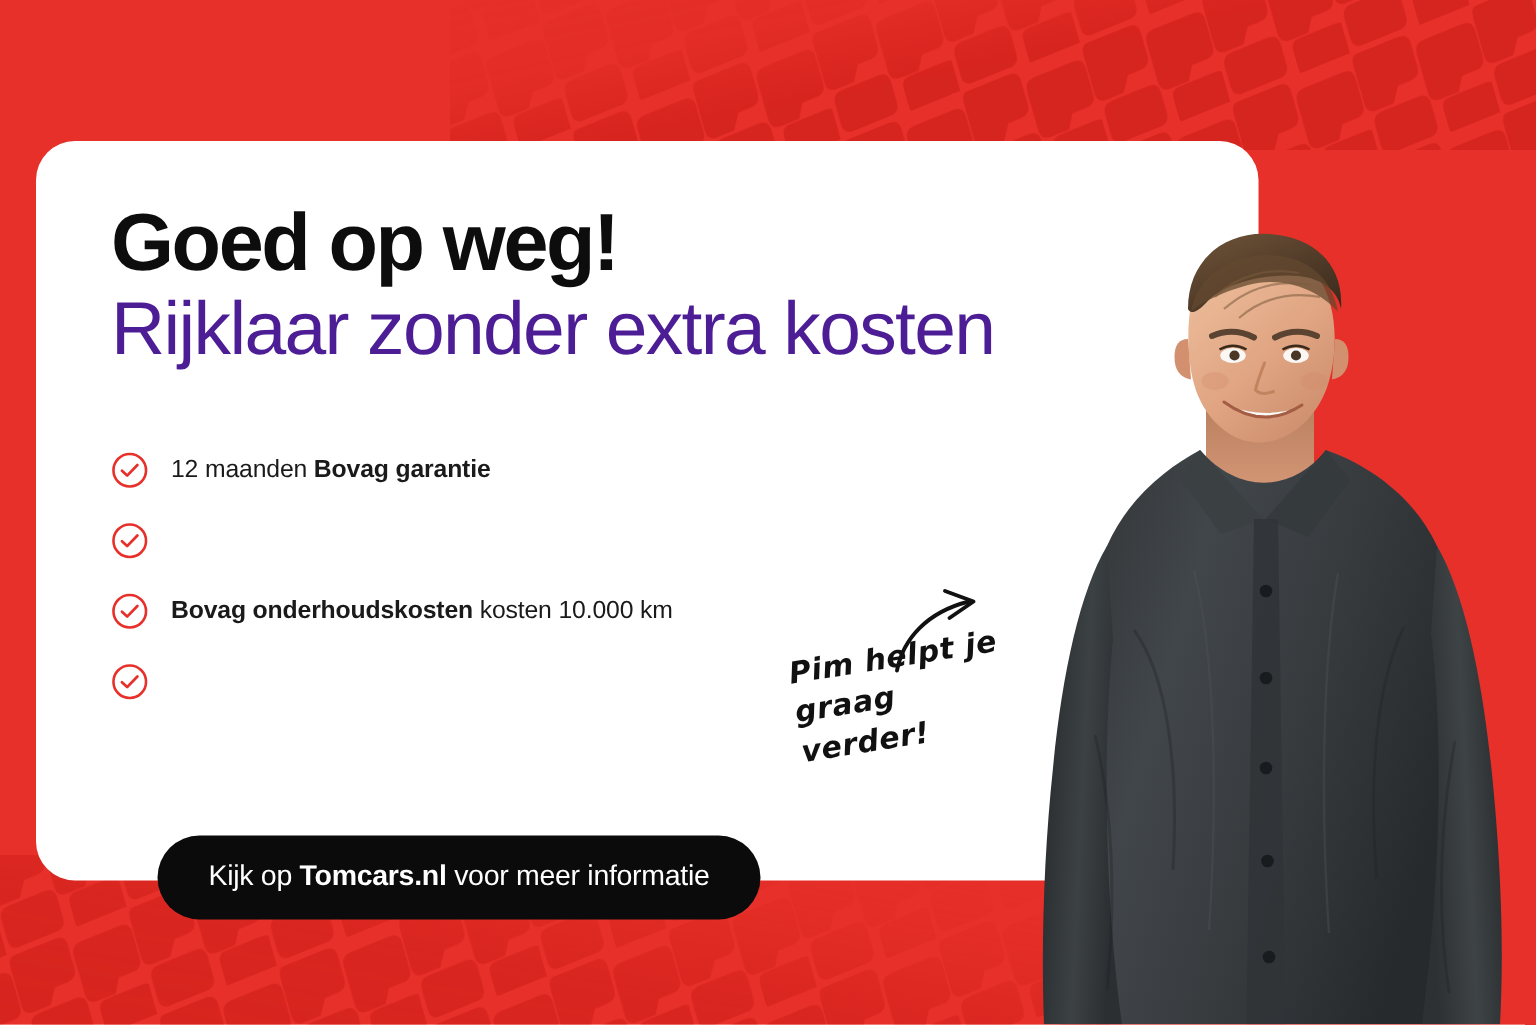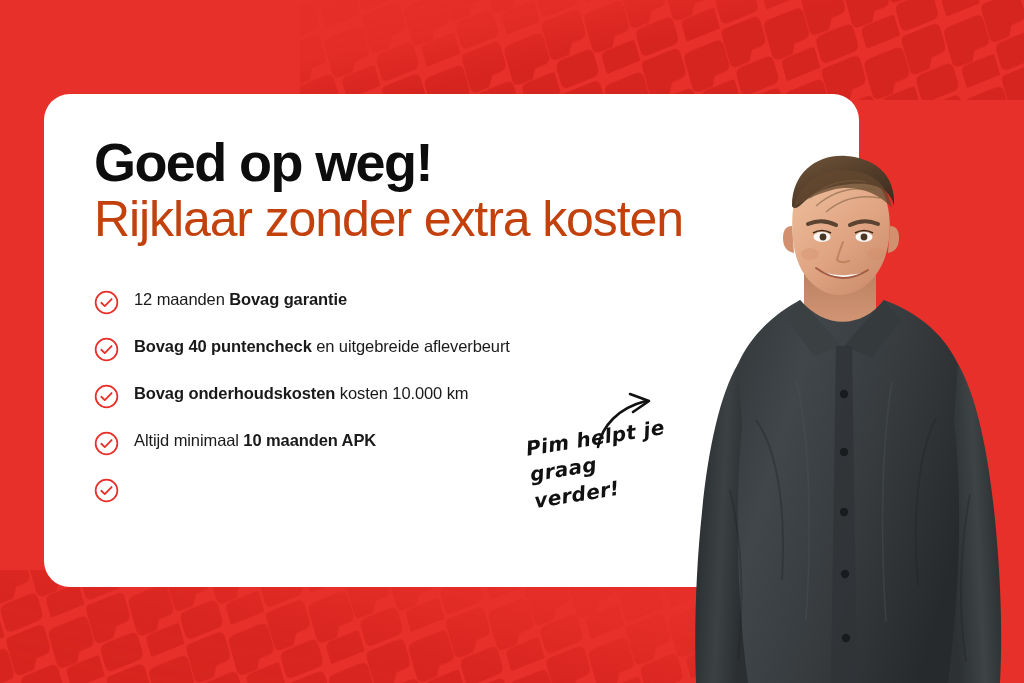--- a/index.html
+++ b/index.html
@@ -20,21 +20,21 @@
   }
   #tread-layer {
     position:absolute; inset:0;
     width:1024px; height:683px;
     pointer-events:none;
   }
 
   
   #card {
     position:absolute;
-    left:44px; top:94px;
+    left:24px; top:94px;
     width:815px; height:493px;
     background:#FFFFFF;
     border-radius:26px;
     z-index:2;
   }
 
   
   #headline-block {
     position:absolute;
     left:50px; top:42px;
@@ -45,35 +45,35 @@
     font-weight:bold;
     letter-spacing:-1.6px;
     color:#0D0D0D;
     line-height:0.99;
     white-space:nowrap;
   }
   #subtitle {
     font-size:50px;
     font-weight:400;
     letter-spacing:-1.1px;
-    color:#c2410c;
+    color:#4c1d95;
     line-height:1.12;
     margin-top:2px;
     white-space:nowrap;
   }
 
   
   #features {
     position:absolute;
     left:50px; top:196px;
     width:640px;
   }
   .feature-row {
     display:flex;
-    align-items:flex-start;
+    align-items:center;
     height:47px;
   }
   .check-icon {
     flex:0 0 auto;
     width:25px; height:25px;
     margin-right:15px;
     display:block;
   }
   .feature-text {
     font-size:16.5px;
@@ -190,44 +190,32 @@
         <div class="feature-text">
           <span>12 maanden </span><b>Bovag garantie</b><span></span>
         </div>
       </div>
 
       <div class="feature-row">
         <svg class="check-icon" viewBox="0 0 26 26">
           <circle cx="13" cy="13" r="11.3" fill="none" stroke="#E8302A" stroke-width="1.8"></circle>
           <path d="M7.6 13.3 L11.2 16.7 L18.3 9.4" fill="none" stroke="#E8302A" stroke-width="1.9" stroke-linecap="round" stroke-linejoin="round"></path>
         </svg>
-        <div class="feature-text">
-          <span></span><b>Bovag 40 puntencheck</b><span> en uitgebreide afleverbeurt</span>
-        </div>
       </div>
 
       <div class="feature-row">
         <svg class="check-icon" viewBox="0 0 26 26">
           <circle cx="13" cy="13" r="11.3" fill="none" stroke="#E8302A" stroke-width="1.8"></circle>
           <path d="M7.6 13.3 L11.2 16.7 L18.3 9.4" fill="none" stroke="#E8302A" stroke-width="1.9" stroke-linecap="round" stroke-linejoin="round"></path>
         </svg>
         <div class="feature-text">
           <span></span><b>Bovag onderhoudskosten</b><span> kosten 10.000 km</span>
         </div>
       </div>
 
-      <div class="feature-row">
-        <svg class="check-icon" viewBox="0 0 26 26">
-          <circle cx="13" cy="13" r="11.3" fill="none" stroke="#E8302A" stroke-width="1.8"></circle>
-          <path d="M7.6 13.3 L11.2 16.7 L18.3 9.4" fill="none" stroke="#E8302A" stroke-width="1.9" stroke-linecap="round" stroke-linejoin="round"></path>
-        </svg>
-        <div class="feature-text">
-          <span>Altijd minimaal </span><b>10 maanden APK</b><span></span>
-        </div>
-      </div>
 
       <div class="feature-row">
         <svg class="check-icon" viewBox="0 0 26 26">
           <circle cx="13" cy="13" r="11.3" fill="none" stroke="#E8302A" stroke-width="1.8"></circle>
           <path d="M7.6 13.3 L11.2 16.7 L18.3 9.4" fill="none" stroke="#E8302A" stroke-width="1.9" stroke-linecap="round" stroke-linejoin="round"></path>
         </svg>
       </div>
 
     </div>
   </div>
@@ -354,14 +342,17 @@
     <path d="M157 92 q-5 13 -6 18 q4 4 12 1" stroke="#C2835F" stroke-width="2" fill="none" stroke-linecap="round"></path>
 
     <path d="M132 120 q24 16 48 1 q-22 10 -48 -1 z" fill="#7A4334"></path>
     <path d="M134 121 q24 12 45 1 q-22 7 -45 -1 z" fill="#FCFAF7"></path>
     <path d="M130 118 q26 19 52 2" stroke="#A45C43" stroke-width="2" fill="none" stroke-linecap="round"></path>
 
     <ellipse cx="124" cy="104" rx="9" ry="6" fill="#D08C69" opacity="0.35"></ellipse>
     <ellipse cx="190" cy="104" rx="9" ry="6" fill="#D08C69" opacity="0.35"></ellipse>
   </svg>
 
+  <div id="cta">
+    <span id="cta-text"><span>Kijk op </span><b>Tomcars.nl</b><span> voor meer informatie</span></span>
+  </div>
 
 </div>
 
 </body></html>

